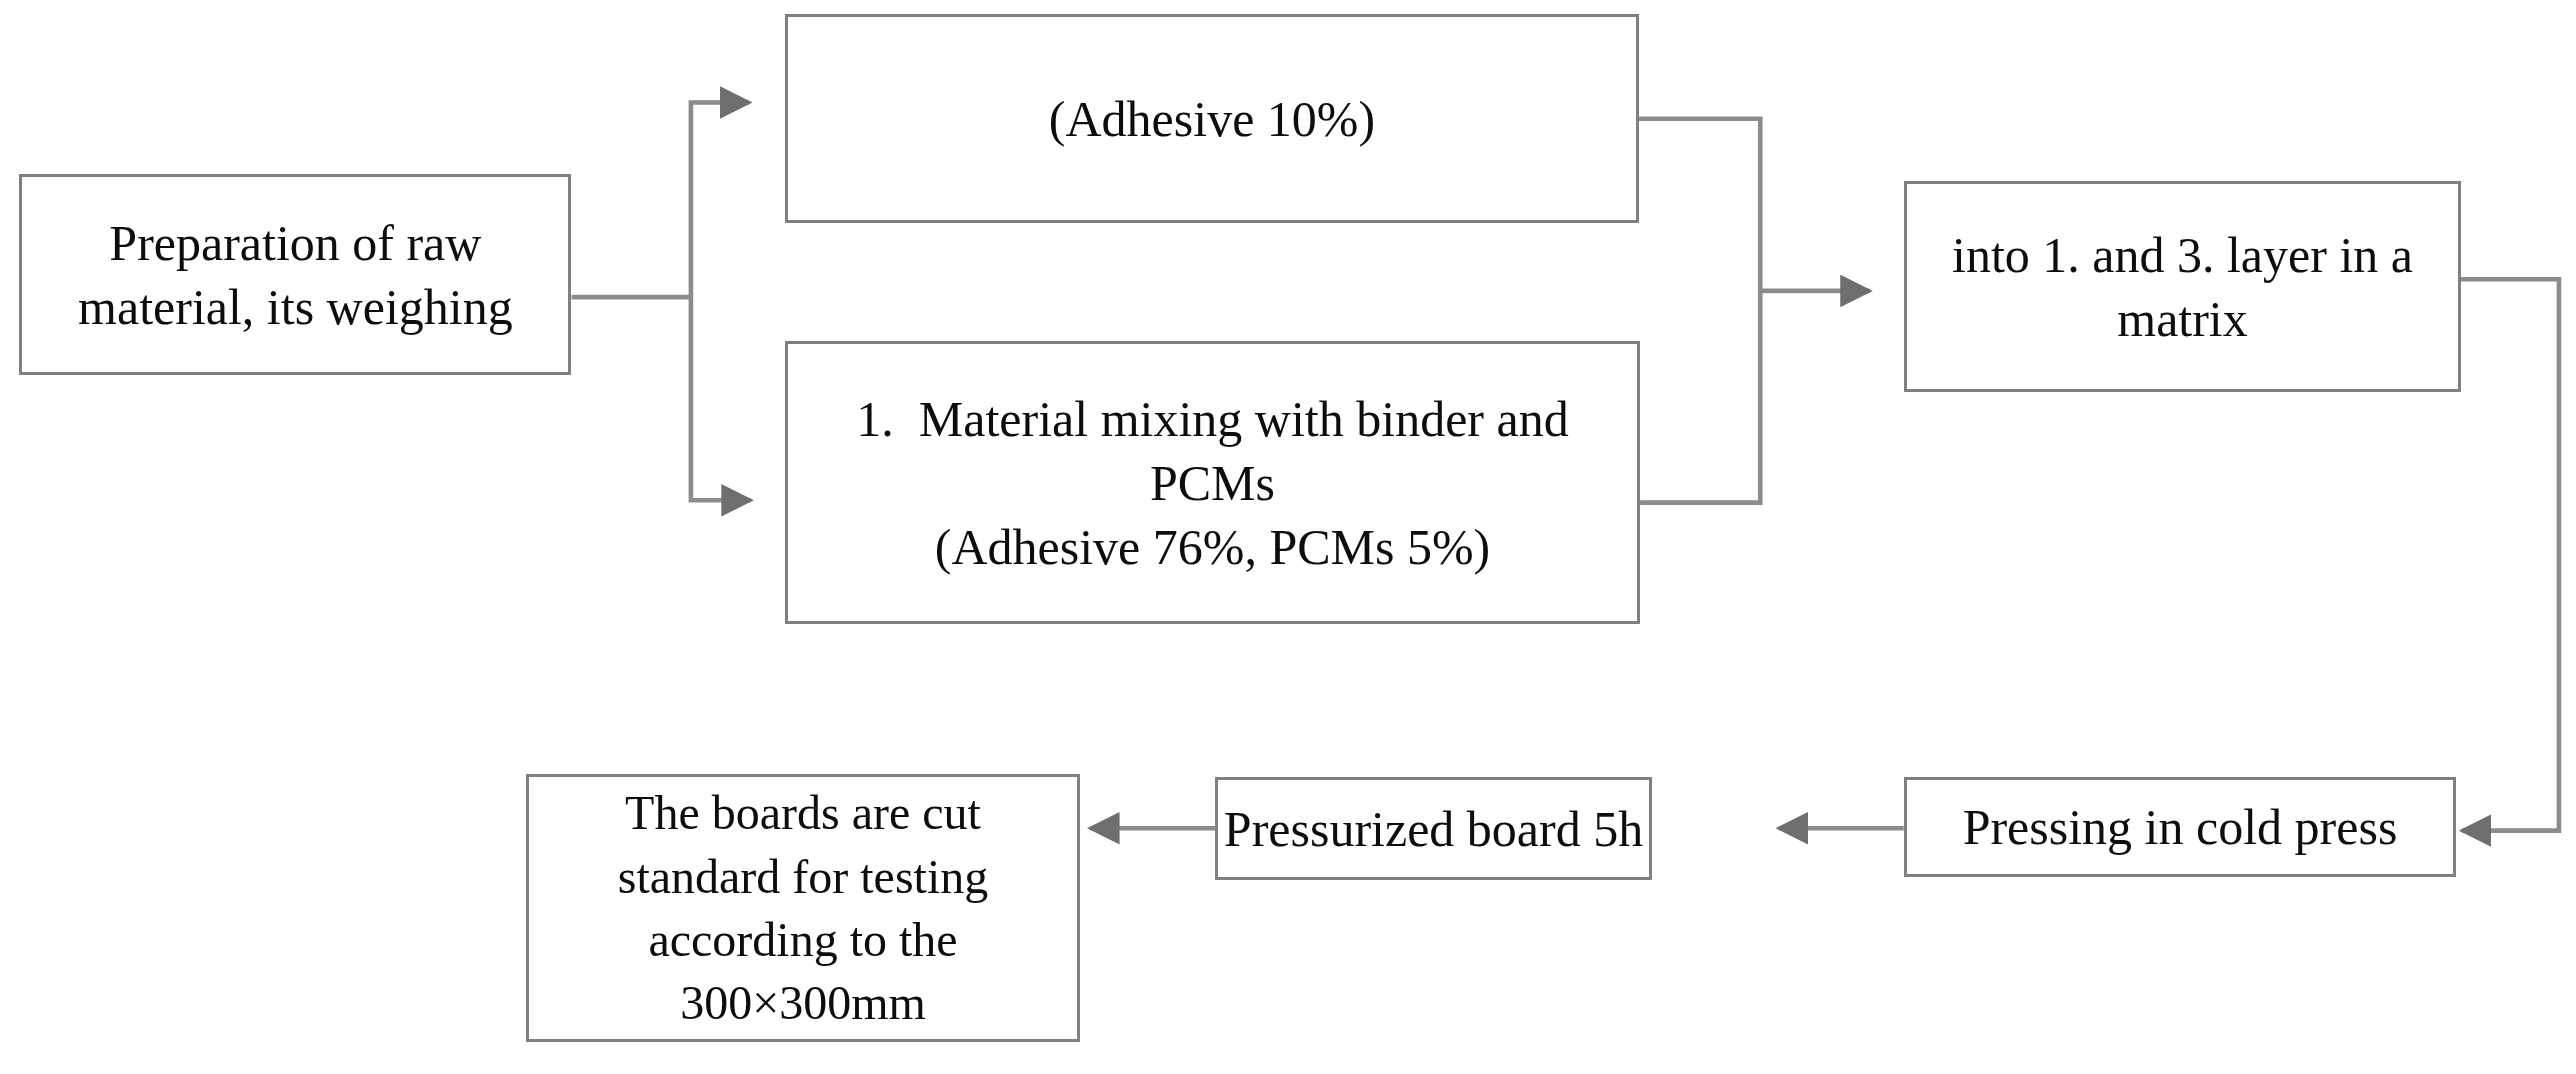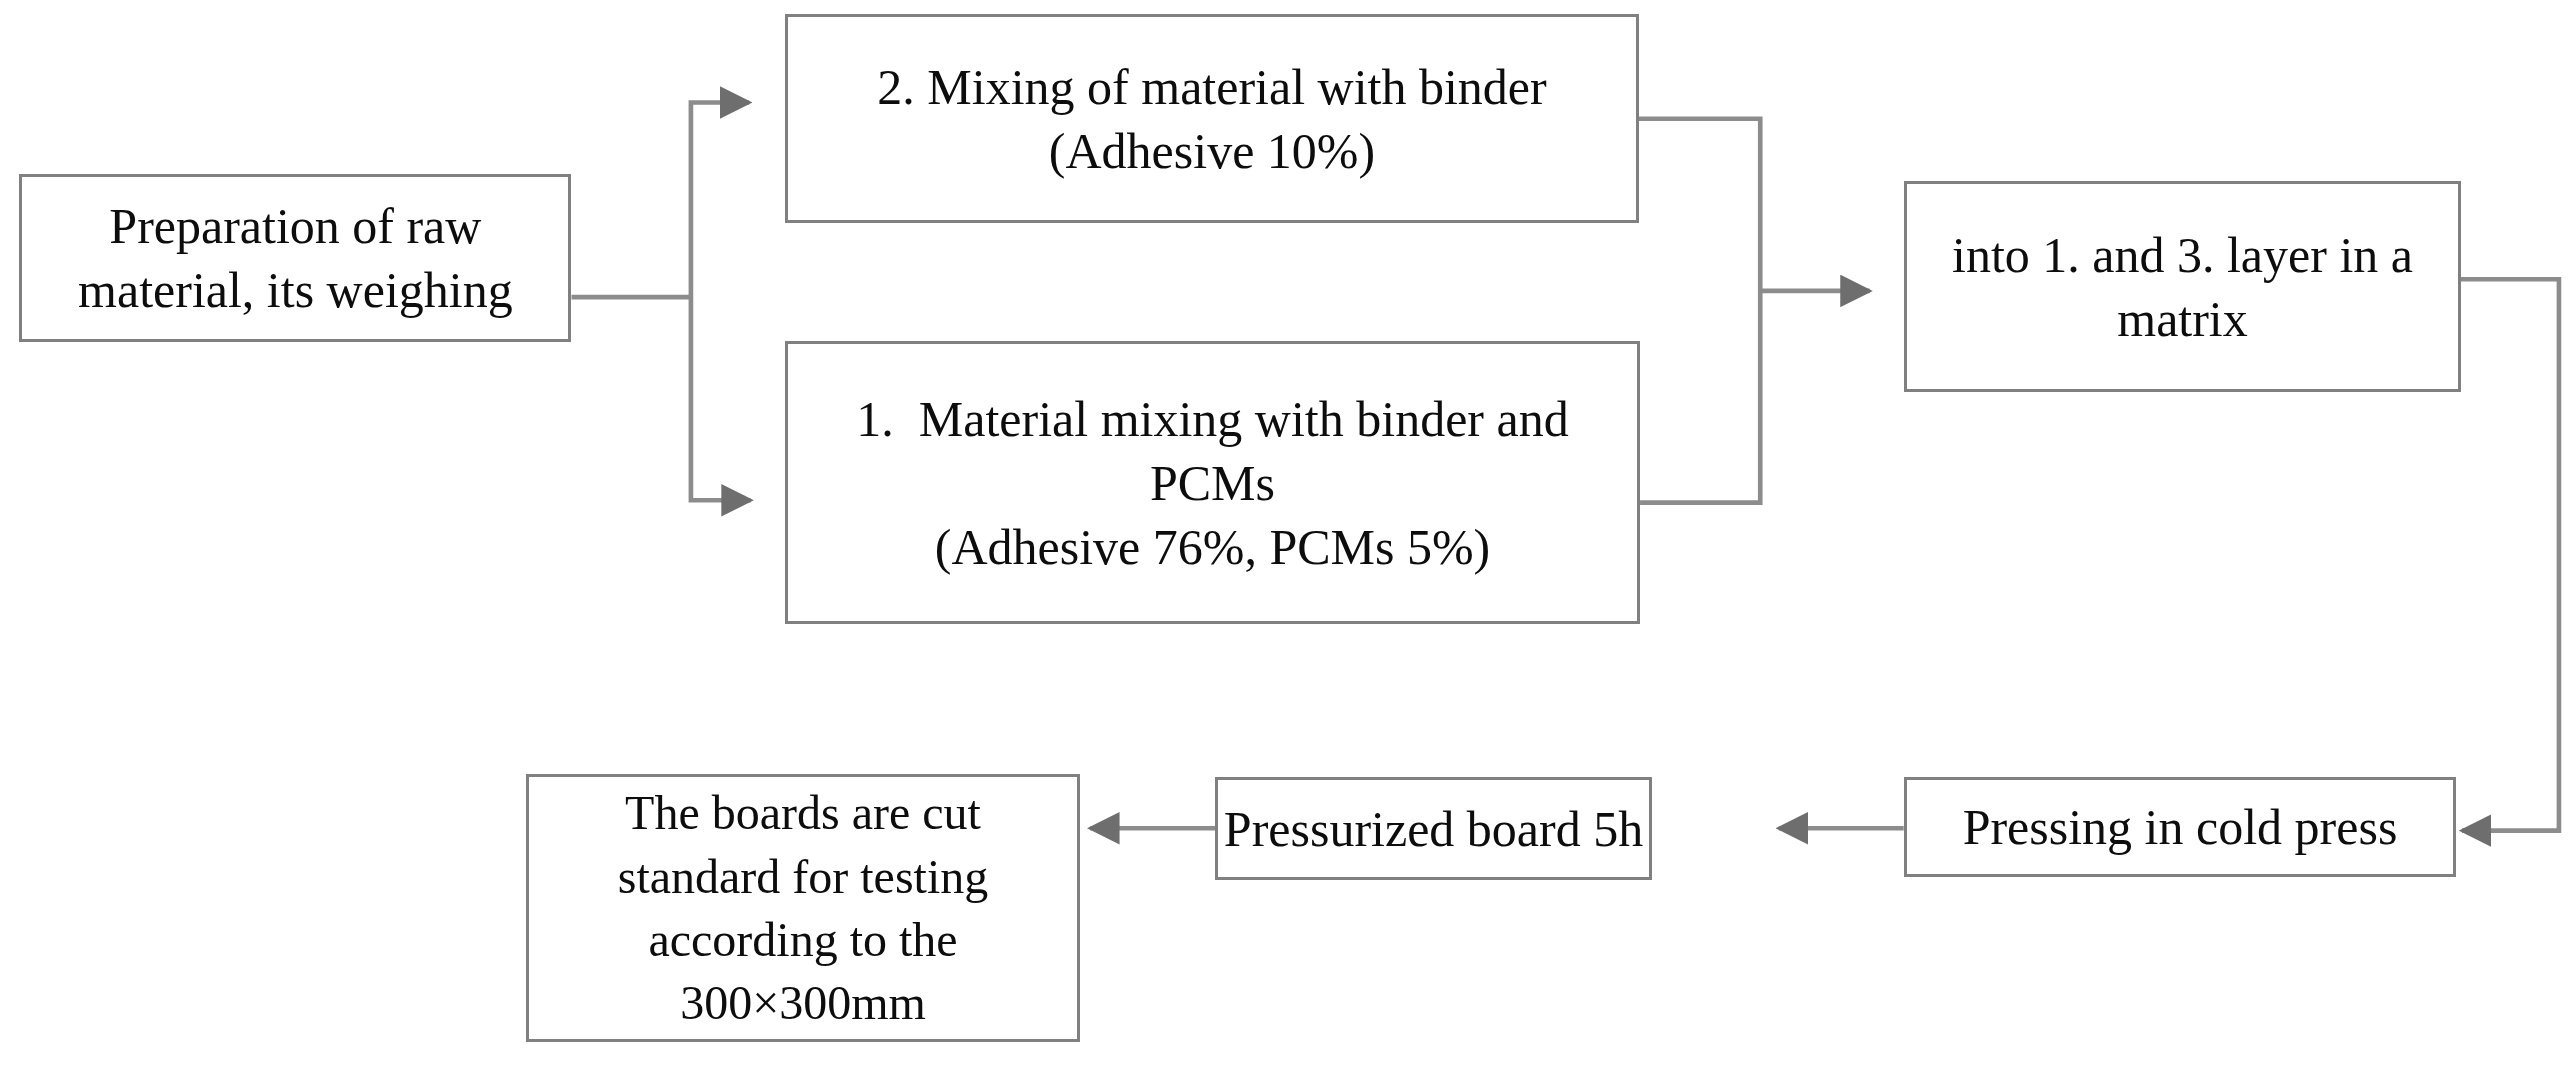--- a/index.html
+++ b/index.html
@@ -38,21 +38,21 @@
     flex-direction: column;
     justify-content: center;
     align-items: center;
     text-align: center;
     color: var(--text);
     font-size: 50px;
     line-height: 1.28;
   }
   .box .line { display: block; white-space: nowrap; }
   
-  #b1 { left: 19.4px;   top: 174px;  width: 552px;  height: 168px; }
+  #b1 { left: 19.4px;   top: 174px;  width: 552px;  height: 201px; }
   #b2 { left: 785px; top: 14px;   width: 854px; height: 209px; }
   #b3 { left: 785px; top: 341px;  width: 855px; height: 283px; }
   #b4 { left: 1904px; top: 181px;  width: 557px;  height: 211px; }
   #b5 { left: 1904px; top: 777px; width: 552px;  height: 100px; }
   #b6 { left: 1215px; top: 777px; width: 437px;  height: 103px; }
   #b7 { left: 526px;  top: 774px;  width: 554px;  height: 268px; font-size: 48px; line-height: 1.32; }
 </style>
 </head>
 <body>
 
@@ -73,21 +73,20 @@
     <path class="wire" d="M 2455 1068 H 2294" marker-end="url(#arrow)"></path>
     <path class="wire" d="M 1567 1068 H 1406" marker-end="url(#arrow)"></path>
   </svg>
 
   <div class="box" id="b1">
     <span class="line">Preparation of raw</span>
     <span class="line">material, its weighing</span>
   </div>
 
   <div class="box" id="b2">
-    <span class="line">2. Mixing of material with binder</span>
     <span class="line">(Adhesive 10%)</span>
   </div>
 
   <div class="box" id="b3">
     <span class="line">1.&nbsp; Material mixing with binder and</span>
     <span class="line">PCMs</span>
     <span class="line">(Adhesive 76%, PCMs 5%)</span>
   </div>
 
   <div class="box" id="b4">

